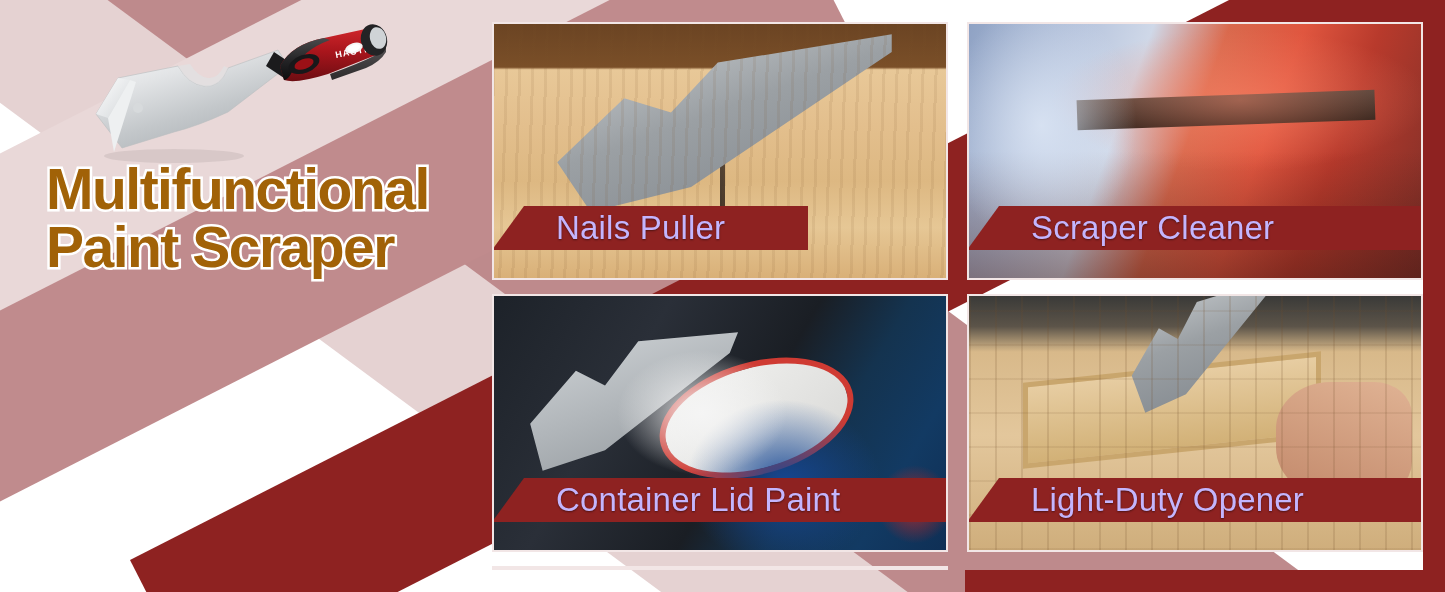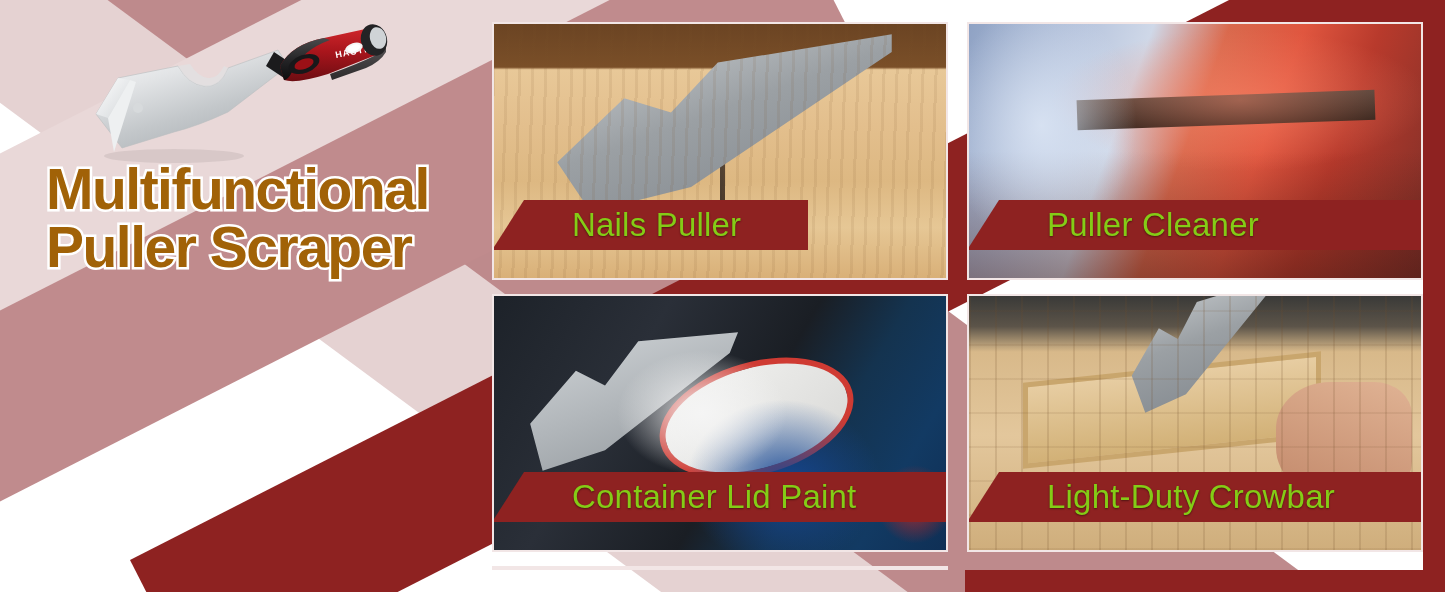--- a/index.html
+++ b/index.html
@@ -85,25 +85,25 @@
   .panel {
     position:relative; overflow:hidden;
     border:2px solid #f2e6e6;
     background:#caa06a;
   }
   .panel .photo { position:absolute; inset:0; }
 
   
   .ribbon {
     position:absolute; left:-2px; bottom:28px;
-    height:50px; min-width:70%;
+    height:44px; min-width:70%;
     display:flex; align-items:center;
-    padding:0 26px 0 80px;
-    background:#8e2221;
-    color:#84cc16;
+    padding:0 26px 0 64px;
+    background:#8e2221;
+    color:#c4b5fd;
     font-size:33px; letter-spacing:.2px;
     white-space:nowrap;
     clip-path:polygon(32px 0, 100% 0, 100% 100%, 0 100%);
     text-shadow:0 1px 2px rgba(0,0,0,.45);
   }
   .ribbon.full { left:-2px; right:-2px; }
 
   
   .wood-light {
     background:
@@ -271,57 +271,57 @@
       <ellipse cx="300" cy="16" rx="8" ry="11" transform="rotate(-14 300 16)" fill="#cfd3d6"></ellipse>
       <ellipse cx="276" cy="26" rx="9" ry="5" transform="rotate(-18 276 26)" fill="#f6f6f6"></ellipse>
       <ellipse cx="276" cy="26" rx="6.5" ry="3.2" transform="rotate(-18 276 26)" fill="#ffffff"></ellipse>
 
       <ellipse cx="96" cy="134" rx="70" ry="7" fill="#000" opacity=".07"></ellipse>
     </svg>
   </div>
 
   <h1 class="hero-title">
     <span>Multifunctional</span>
-    <span class="l2">Puller Scraper</span>
+    <span class="l2">Paint Scraper</span>
   </h1>
 </div>
 
 <div class="grid">
 
   <div class="panel">
     <div class="photo wood-light">
       <div class="nail-head"></div>
       <div class="nail"></div>
       <div class="blade-shape"></div>
     </div>
     <div class="ribbon">Nails Puller</div>
   </div>
 
   <div class="panel">
     <div class="photo roller-scene">
       <div class="roller-tool"></div>
     </div>
-    <div class="ribbon full">Puller Cleaner</div>
+    <div class="ribbon full">Scraper Cleaner</div>
   </div>
 
   <div class="panel">
     <div class="photo paintcan-scene">
       <div class="can-lid"></div>
       <div class="scraper-sm"></div>
     </div>
     <div class="ribbon full">Container Lid Paint</div>
   </div>
 
   <div class="panel">
     <div class="photo crate-scene">
       <div class="crate-top"></div>
       <div class="blade-shape" style="left:36%;top:-6%;width:30%;height:52%"></div>
       <div class="hand"></div>
     </div>
-    <div class="ribbon full">Light-Duty Crowbar</div>
+    <div class="ribbon full">Light-Duty Opener</div>
   </div>
 
   <div class="panel">
     <div class="photo board-scene">
       <div class="hammer-hand"></div>
       <div class="hammer-cap"></div>
       <div class="long-nail"></div>
     </div>
 
   </div>

